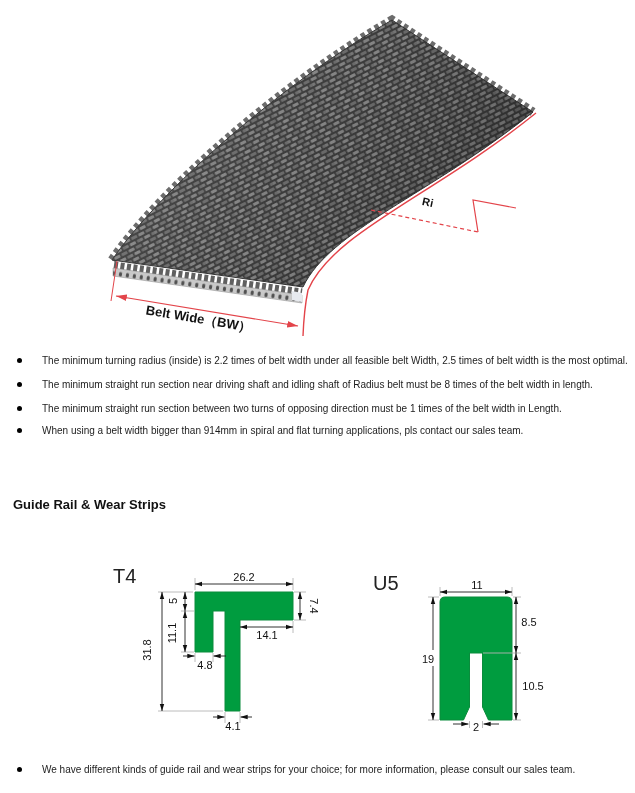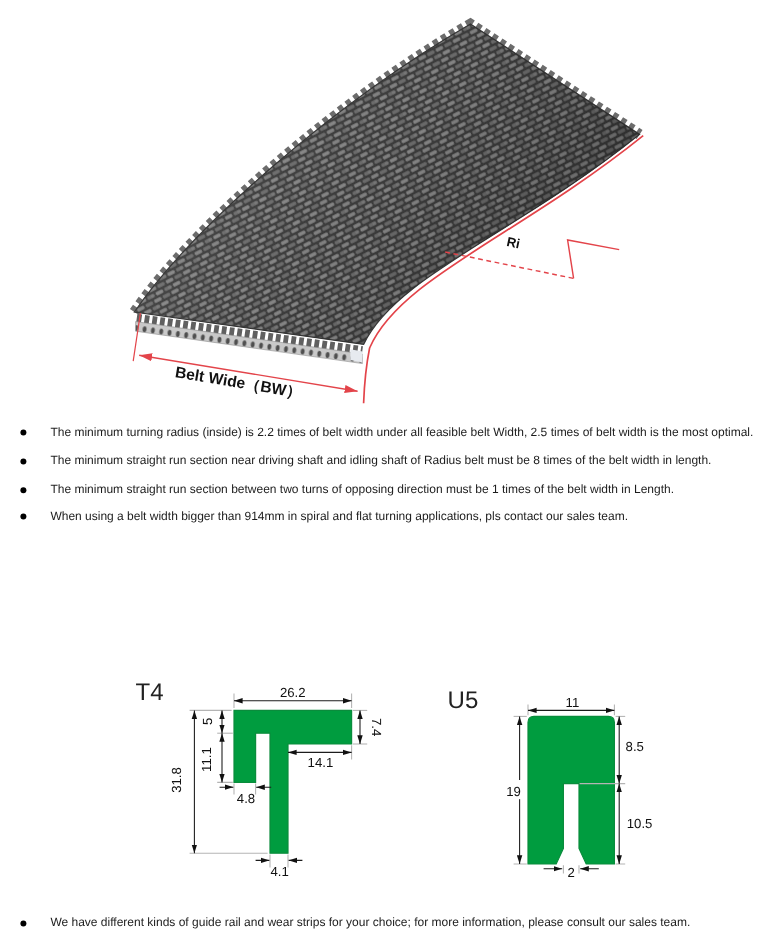--- a/index.html
+++ b/index.html
@@ -78,20 +78,21 @@
   </div>
   <div class="bullet-item" style="top:403px">
     <span class="dot"></span>
     <span class="btxt">The minimum straight run section between two turns of opposing direction must be 1 times of the belt width in Length.</span>
   </div>
   <div class="bullet-item" style="top:425px">
     <span class="dot"></span>
     <span class="btxt">When using a belt width bigger than 914mm in spiral and flat turning applications, pls contact our sales team.</span>
   </div>
 
+  <div class="heading">Guide Rail &amp; Wear Strips</div>
 
   <svg style="left:100px;top:555px" width="245" height="190" viewBox="100 555 245 190">
     <defs>
       <marker id="t4ar" viewBox="0 0 8 6" refX="8" refY="3" markerWidth="8" markerHeight="6" orient="auto-start-reverse">
         <path d="M0,0.5 L8,3 L0,5.5 z" fill="#111"></path>
       </marker>
     </defs>
     <text class="dwg-label" x="113" y="583">T4</text>
 
     <path class="green" d="M195,592 L293,592 L293,620 L240,620 L240,711 L225,711 L225,611 L213,611 L213,652 L195,652 Z"></path>

